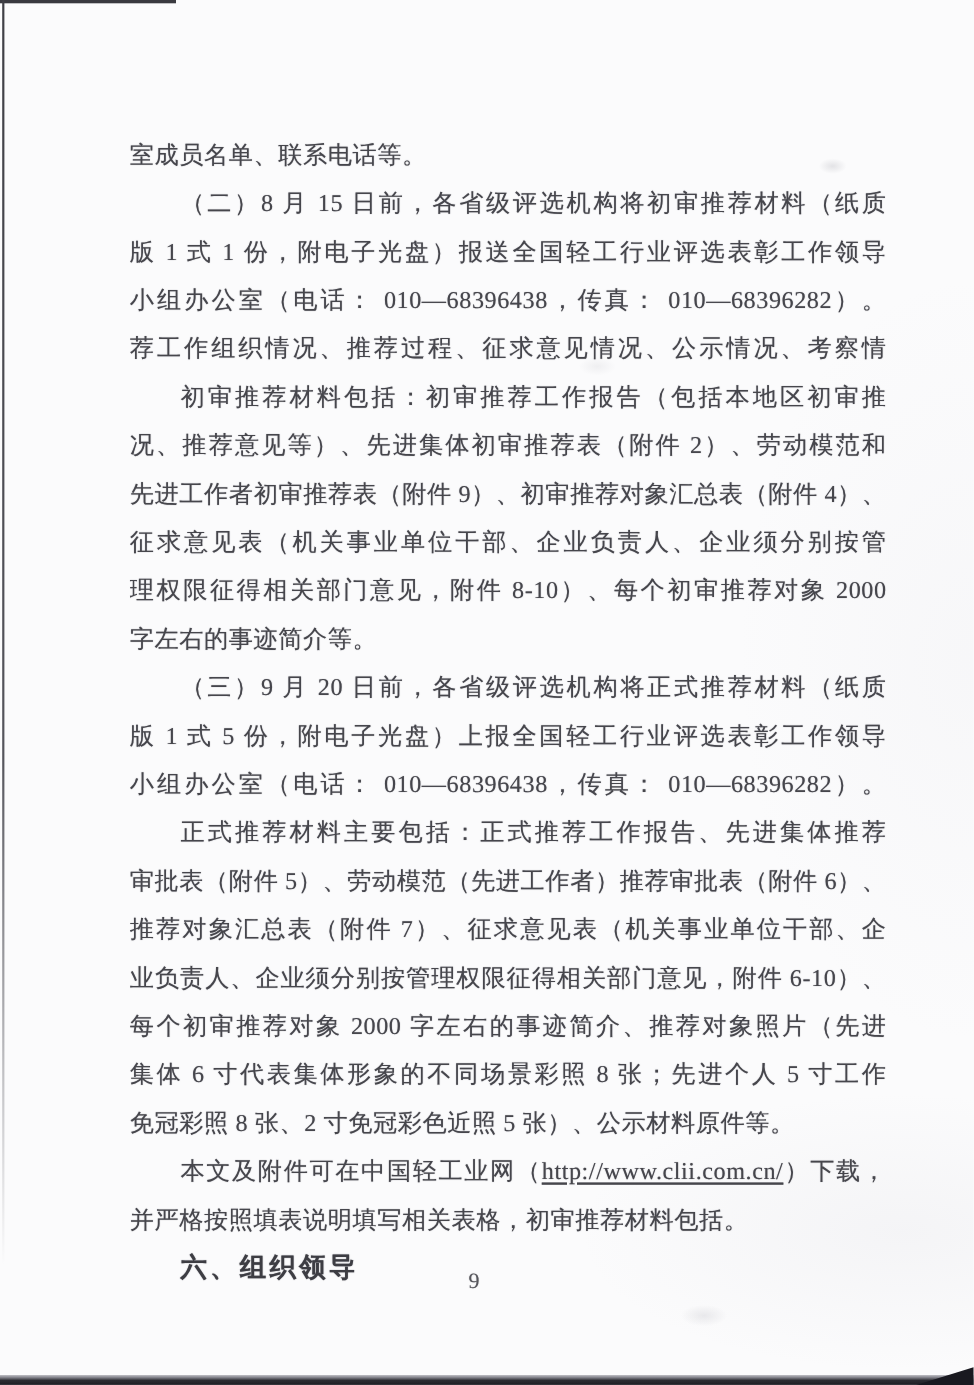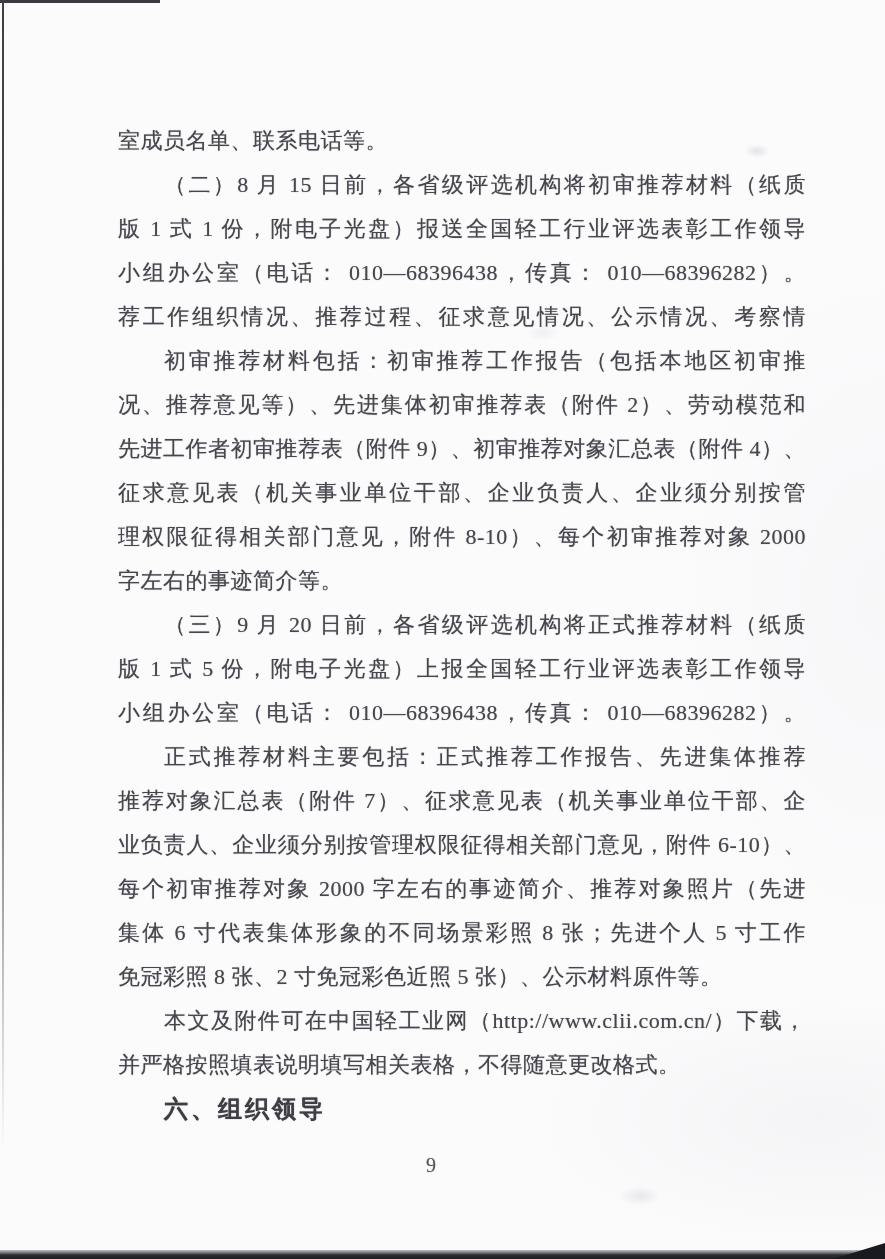--- a/index.html
+++ b/index.html
@@ -35,21 +35,21 @@
     white-space:normal; overflow:hidden;
     text-shadow:0 0 1px rgba(70,70,80,0.55);
   }
   .j   { text-align:justify; text-align-last:justify; text-justify:inter-character; }
   .ind { padding-left:46px; }
   .heading {
     font-family:"Liberation Sans","DejaVu Sans",sans-serif;
     font-weight:bold; font-size:24px; color:#3d3d43; letter-spacing:3px;
     text-shadow:0 0 1px rgba(60,60,68,0.7);
   }
-  .url { text-underline-offset:3px; }
+  .url { text-decoration:underline; text-underline-offset:3px; }
 
   .pagenum {
     position:absolute; top:1152px; left:0; width:862px;
     text-align:center; font-size:20px; line-height:26px; color:#56565c;
     text-shadow:0 0 1px rgba(86,86,92,0.5);
   }
 </style>
 </head>
 <body>
 
@@ -67,25 +67,26 @@
   <div class="line j ind">初审推荐材料包括：初审推荐工作报告（包括本地区初审推</div>
   <div class="line j">况、推荐意见等）、先进集体初审推荐表（附件 2）、劳动模范和</div>
   <div class="line j">先进工作者初审推荐表（附件 9）、初审推荐对象汇总表（附件 4）、</div>
   <div class="line j">征求意见表（机关事业单位干部、企业负责人、企业须分别按管</div>
   <div class="line j">理权限征得相关部门意见，附件 8-10）、每个初审推荐对象 2000</div>
   <div class="line">字左右的事迹简介等。</div>
   <div class="line j ind">（三）9 月 20 日前，各省级评选机构将正式推荐材料（纸质</div>
   <div class="line j">版 1 式 5 份，附电子光盘）上报全国轻工行业评选表彰工作领导</div>
   <div class="line j">小组办公室（电话： 010—68396438，传真： 010—68396282）。</div>
   <div class="line j ind">正式推荐材料主要包括：正式推荐工作报告、先进集体推荐</div>
+  <div class="line j">审批表（附件 5）、劳动模范（先进工作者）推荐审批表（附件 6）、</div>
   <div class="line j">推荐对象汇总表（附件 7）、征求意见表（机关事业单位干部、企</div>
   <div class="line j">业负责人、企业须分别按管理权限征得相关部门意见，附件 6-10）、</div>
   <div class="line j">每个初审推荐对象 2000 字左右的事迹简介、推荐对象照片（先进</div>
   <div class="line j">集体 6 寸代表集体形象的不同场景彩照 8 张；先进个人 5 寸工作</div>
   <div class="line">免冠彩照 8 张、2 寸免冠彩色近照 5 张）、公示材料原件等。</div>
   <div class="line j ind">
     <span>本文及附件可在中国轻工业网（</span><span class="url">http://www.clii.com.cn/</span><span>）下载，</span>
   </div>
-  <div class="line">并严格按照填表说明填写相关表格，不得随意更改格式。</div>
+  <div class="line">并严格按照填表说明填写相关表格，初审推荐材料包括。</div>
   <div class="line ind heading">六、组织领导</div>
 </main>
 
 <div class="pagenum">9</div>
 
 </body></html>

